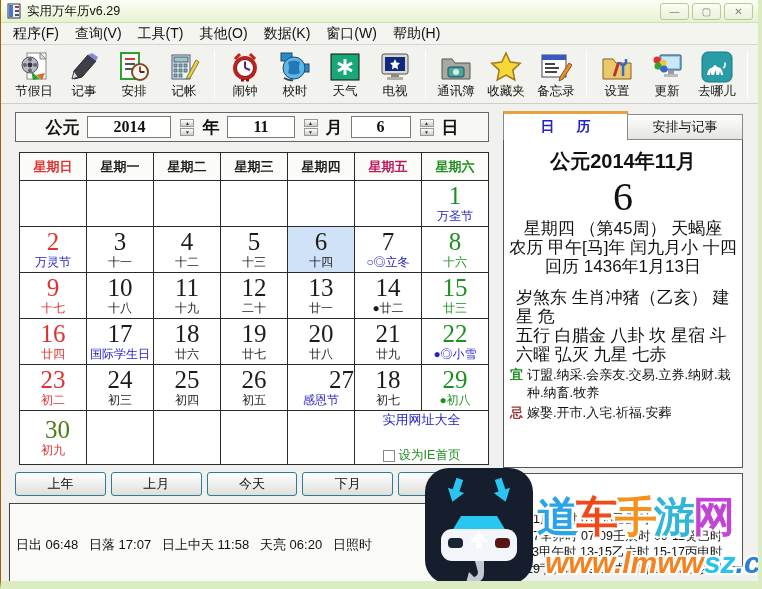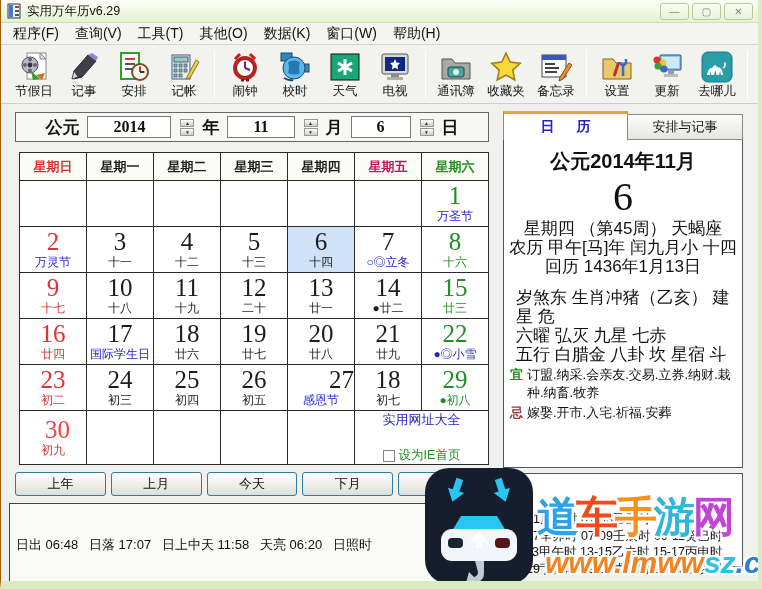--- a/index.html
+++ b/index.html
@@ -468,21 +468,21 @@
                 <div class="num" style="color: rgb(28, 28, 28);">18</div>
                 <div class="lbl" style="color: rgb(28, 28, 28);">初七</div>
               </td>
               <td>
                 <div class="num" style="color: rgb(30, 144, 32);">29</div>
                 <div class="lbl" style="color: rgb(30, 144, 32);">●初八</div>
               </td>
             </tr>
             <tr>
               <td>
-                <div class="num" style="color: #ef4444; margin-left: 9px;">30</div>
+                <div class="num" style="color: #4d7c0f; margin-left: 9px;">30</div>
                 <div class="lbl" style="color: rgb(224, 48, 48);">初九</div>
               </td>
               <td></td>
               <td></td>
               <td></td>
               <td></td>
               <td class="footer-cell" colspan="2">
                 <div class="site-link">实用网址大全</div>
                 <div class="cbrow">
                   <span class="cb"></span>
@@ -513,22 +513,22 @@
         <div class="tab-active">日 历</div>
         <div class="tab-inactive">安排与记事</div>
       </div>
       <div class="panel">
         <div class="p-date">公元2014年11月</div>
         <div class="p-day">6</div>
         <div class="p-line">星期四 （第45周） 天蝎座</div>
         <div class="p-line">农历 甲午[马]年 闰九月小 十四</div>
         <div class="p-line">回历 1436年1月13日</div>
         <div class="p-line p-left mt">岁煞东 生肖冲猪（乙亥）  建星 危</div>
+        <div class="p-line p-left">五行 白腊金  八卦 坎  星宿 斗</div>
         <div class="p-line p-left">六曜 弘灭  九星 七赤</div>
-        <div class="p-line p-left">五行 白腊金  八卦 坎  星宿 斗</div>
         <div class="yi-row">
           <span class="tag tag-yi">宜</span>
           <span>订盟.纳采.会亲友.交易.立券.纳财.栽种.纳畜.牧养</span>
         </div>
         <div class="ji-row">
           <span class="tag tag-ji">忌</span>
           <span>嫁娶.开市.入宅.祈福.安葬</span>
         </div>
       </div>
       <div class="hoursbox">

